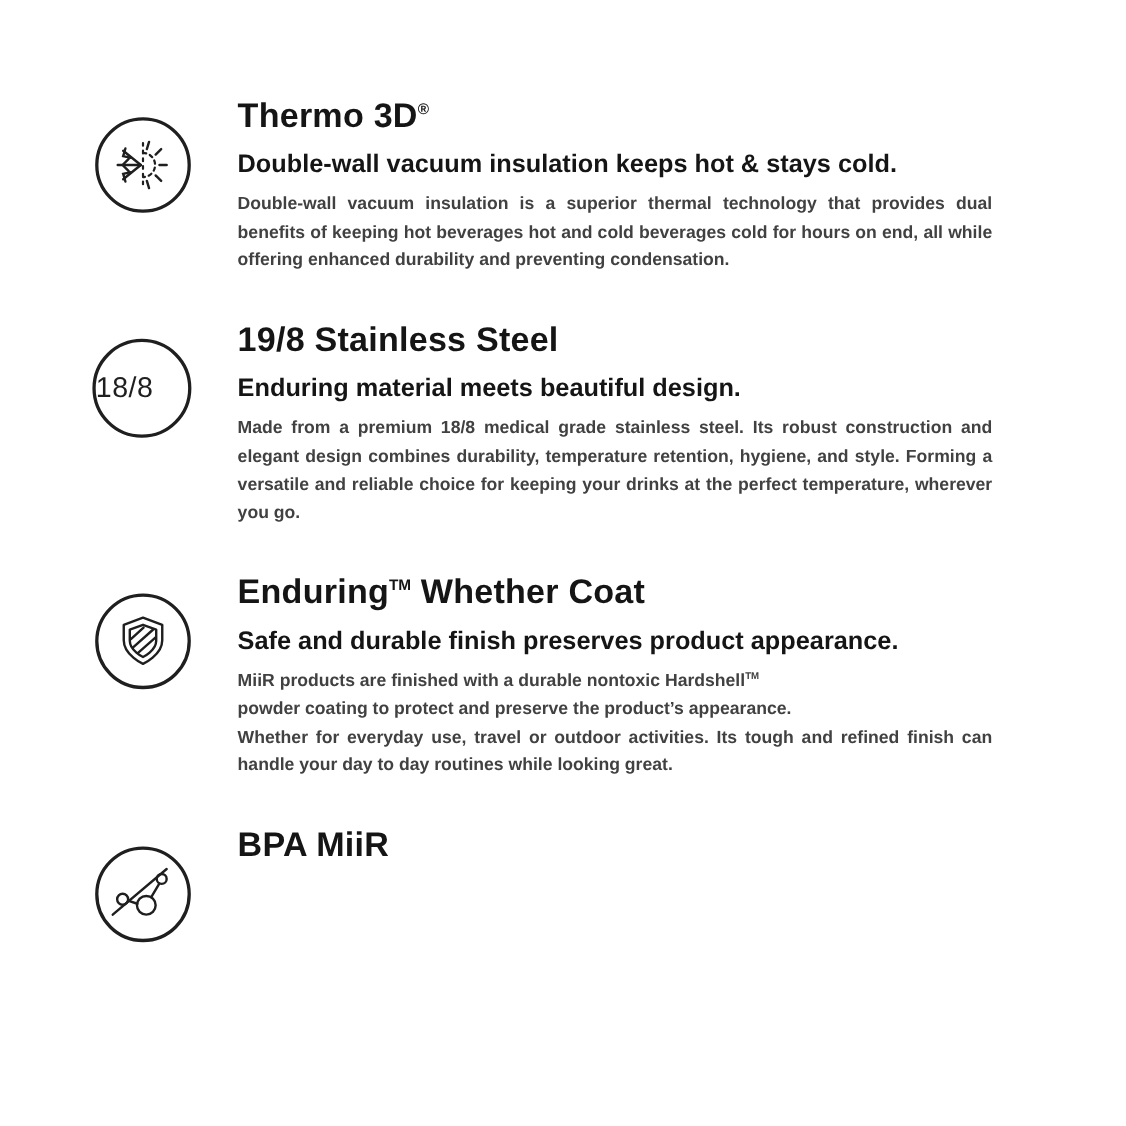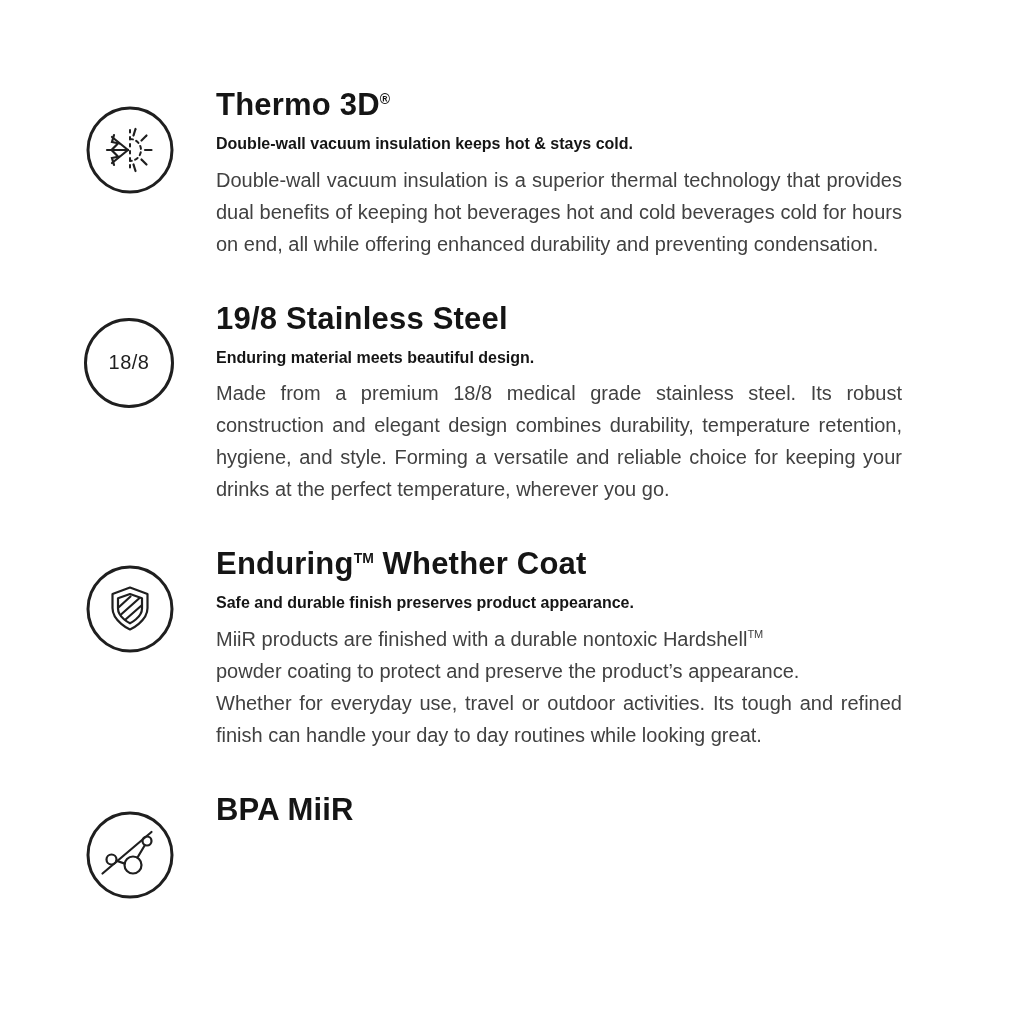--- a/index.html
+++ b/index.html
@@ -28,22 +28,22 @@
     margin-right: 40px;
     padding-top: 16px;
   }
   .icon-circle-text {
     width: 84px;
     height: 84px;
     border: 3px solid #1f1f1f;
     border-radius: 50%;
     display: flex;
     align-items: center;
-    justify-content: center;
-    font-size: 20px;
+    justify-content: flex-start;
+    font-size: 26px;
     letter-spacing: 0.5px;
     color: #1f1f1f;
   }
   .content {
     flex: 1 1 auto;
     min-width: 0;
   }
   h2.title {
     margin: 0 0 11px 0;
     font-size: 31px;
@@ -52,30 +52,30 @@
     color: #151515;
     letter-spacing: 0.2px;
   }
   h2.title sup {
     font-size: 0.45em;
     font-weight: 700;
     letter-spacing: 0;
   }
   p.subtitle {
     margin: 0 0 9px 0;
-    font-size: 16px;
+    font-size: 23px;
     line-height: 1.35;
     font-weight: 700;
     color: #151515;
   }
   p.body {
     margin: 0;
-    font-size: 20px;
+    font-size: 16px;
     line-height: 1.6;
-    font-weight: 400;
+    font-weight: 700;
     color: #414141;
     text-align: justify;
   }
   p.body sup.body-sup {
     font-size: 0.55em;
     color: #414141;
   }
   svg.icon {
     display: block;
     width: 92px;

